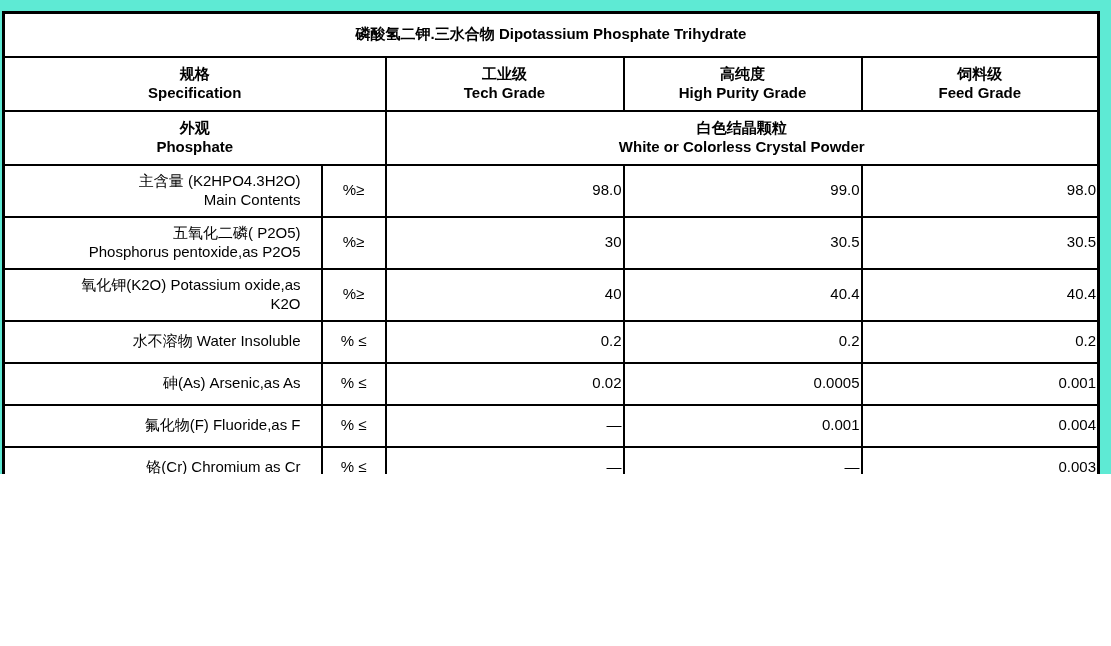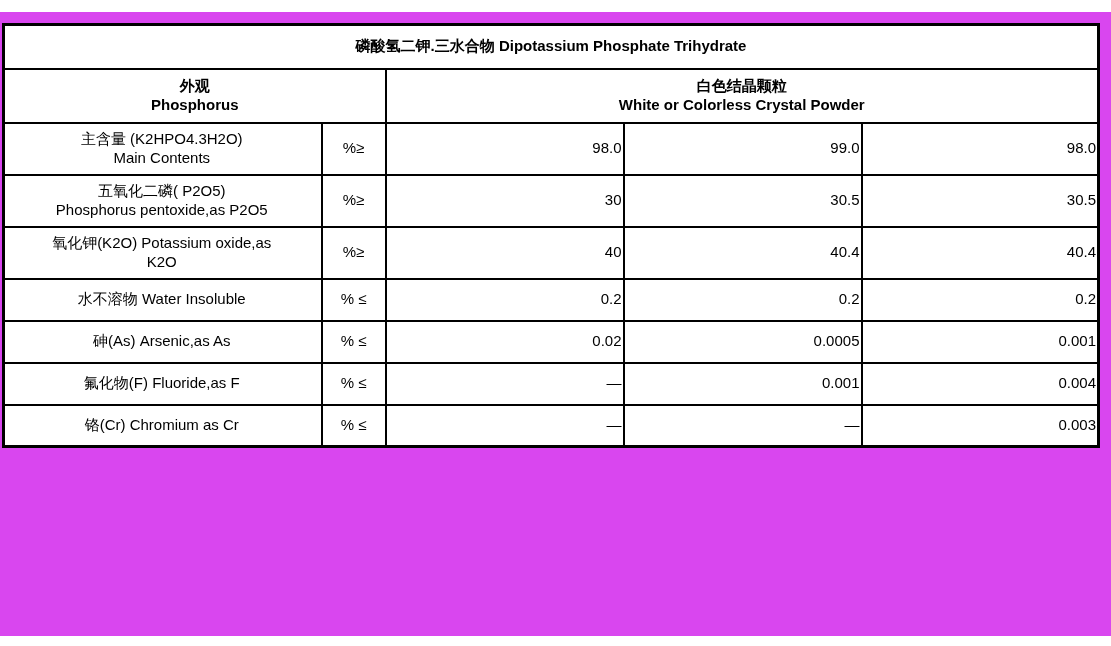--- a/index.html
+++ b/index.html
@@ -3,26 +3,25 @@
 <meta charset="utf-8">
 <style>
   html, body {
     margin: 0;
     padding: 0;
     font-family: "Liberation Sans", "DejaVu Sans", sans-serif;
     color: #000;
   }
   .page {
     width: 1111px;
-    height: 624px;
-    background: #d946ef;
+    height: 474px;
+    background: #5eead4;
     box-sizing: border-box;
     padding: 11px 14px 8px 2px;
     overflow: hidden;
-    margin-top: 12px;
   }
   table.spec-table {
     border-collapse: collapse;
     table-layout: fixed;
     width: 1095px;
     background: #ffffff;
     border: 3px solid #000;
   }
   table.spec-table td {
     border: 2px solid #000;
@@ -39,22 +38,22 @@
     border-bottom: 3px solid #000;
   }
   td.hdr {
     height: 54px;
     text-align: center;
     font-weight: bold;
     font-size: 17px;
     line-height: 1.35;
   }
   td.name-cell {
-    text-align: center;
-    padding: 4px 8px 4px 6px;
+    text-align: right;
+    padding: 4px 20px 4px 6px;
     white-space: pre-line;
     border-right: 1px solid #000;
   }
   td.unit-cell {
     text-align: center;
     border-left: 1px solid #000;
     font-size: 15px;
   }
   td.val-cell {
     text-align: right;
@@ -74,25 +73,43 @@
       <col style="width:238px">
       <col style="width:238px">
       <col style="width:237px">
     </colgroup>
 
     <tbody>
         <tr>
       <td class="title-cell" colspan="5">磷酸氢二钾.三水合物 Dipotassium Phosphate Trihydrate</td>
     </tr>
 
+    <tr>
+      <td class="hdr" colspan="2">
+        <div>规格</div>
+        <div>Specification</div>
+      </td>
+      <td class="hdr">
+        <div>工业级</div>
+        <div>Tech Grade</div>
+      </td>
+      <td class="hdr">
+        <div>高纯度</div>
+        <div>High Purity Grade</div>
+      </td>
+      <td class="hdr">
+        <div>饲料级</div>
+        <div>Feed Grade</div>
+      </td>
+    </tr>
 
     <tr>
       <td class="hdr" colspan="2">
         <div>外观</div>
-        <div>Phosphorus</div>
+        <div>Phosphate</div>
       </td>
       <td class="hdr" colspan="3">
         <div>白色结晶颗粒</div>
         <div>White or Colorless Crystal Powder</div>
       </td>
     </tr>
 
     <tr class="data-row tall">
       <td class="name-cell">主含量 (K2HPO4.3H2O)
 Main Contents</td>

